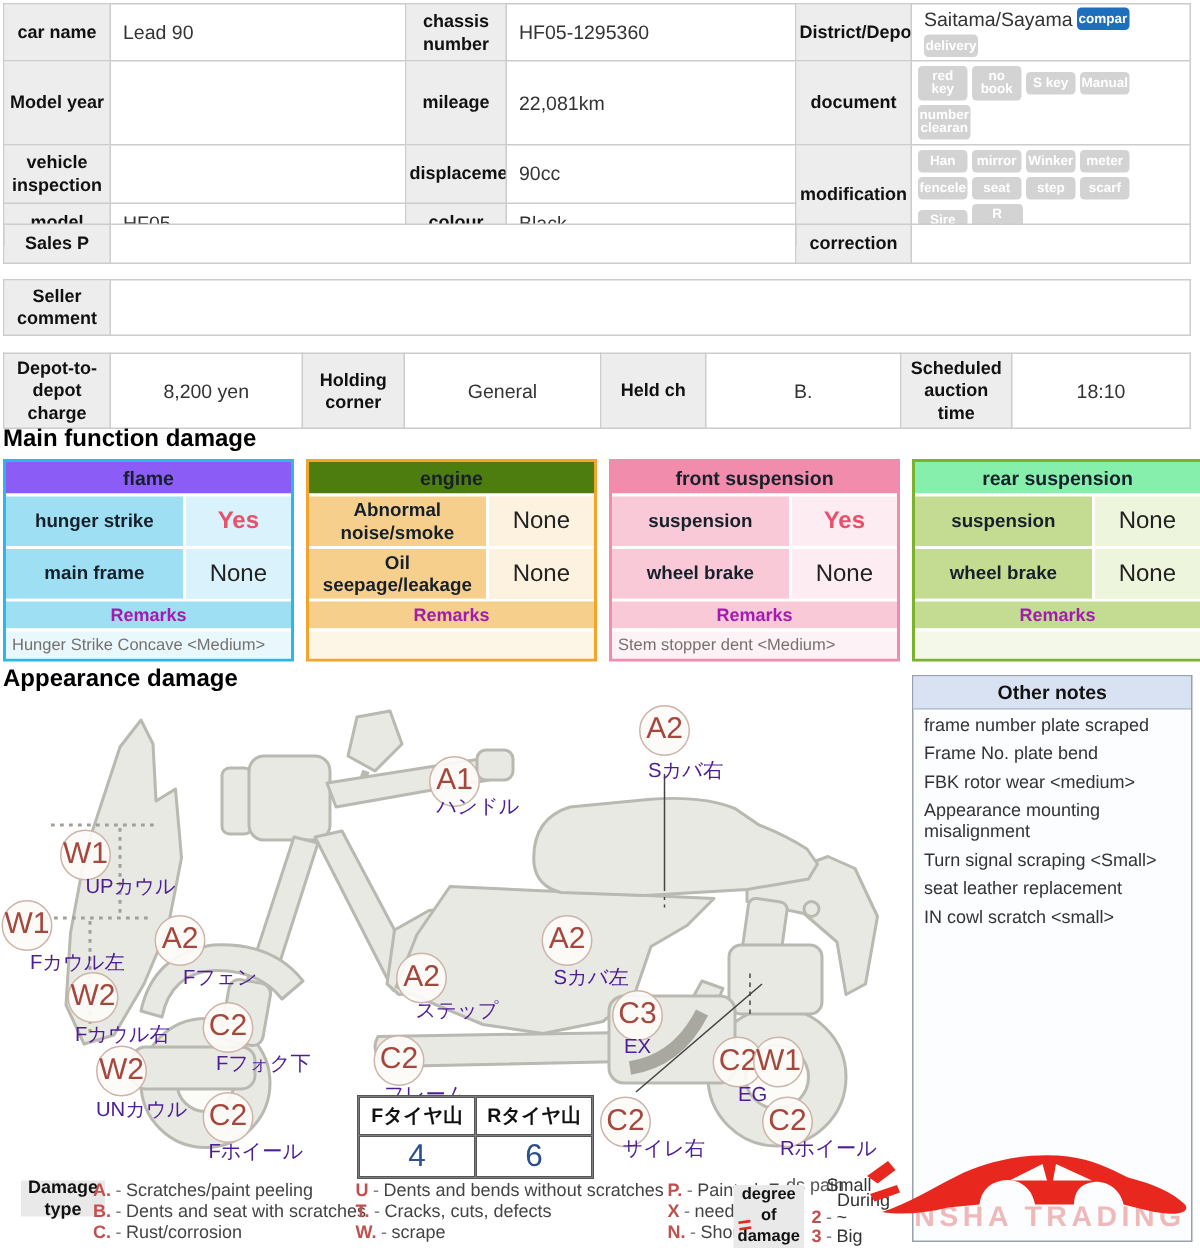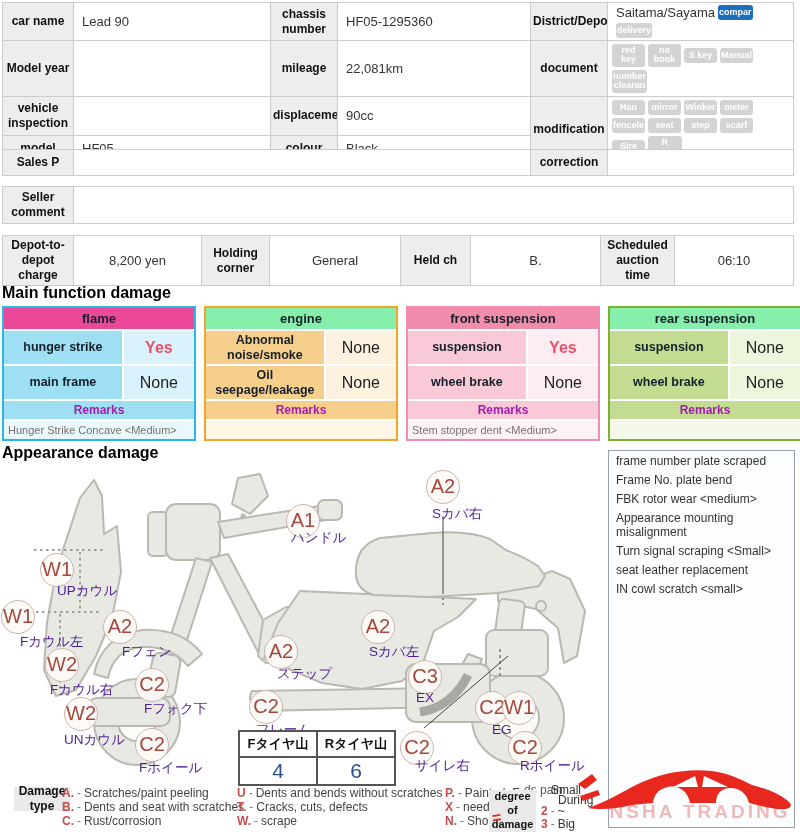--- a/index.html
+++ b/index.html
@@ -16,22 +16,22 @@
 .sec-title{position:absolute;font-size:16px;font-weight:bold;color:#000;white-space:nowrap}
 
 .dmg{position:absolute;top:306px;width:194px;border:2px solid}
 .dmg-h{font-weight:bold;font-size:13px;text-align:center;padding:3px 0;color:#16202a}
 .dmg-row{display:flex;border-top:2px solid #fff}
 .dl{flex:0 0 62%;display:flex;align-items:center;justify-content:center;text-align:center;font-weight:bold;font-size:12.5px;min-height:33px;line-height:1.15;color:#16202a;padding:2px}
 .dv{flex:1;display:flex;align-items:center;justify-content:center;font-size:16px;color:#222;border-left:2px solid #fff}
 .dv.alert{color:#e8506b;font-weight:bold}
 .dmg-rh{border-top:2px solid #fff;text-align:center;font-weight:bold;font-size:12px;padding:2px 0;color:#a21caf}
 .dmg-rc{border-top:2px solid #fff;font-size:11px;color:#76716d;padding:3px 4px;min-height:20px;white-space:nowrap}
-.t-flame{border-color:#2bb7e8}.t-flame .dmg-h{background:#ec4899}.t-flame .dl,.t-flame .dmg-rh{background:#9edff3}.t-flame .dv{background:#d9f2fb}.t-flame .dmg-rc{background:#e9f8fd}
-.t-engine{border-color:#f2a52b}.t-engine .dmg-h{background:#86efac}.t-engine .dl,.t-engine .dmg-rh{background:#f6cf8d}.t-engine .dv{background:#fdf2df}.t-engine .dmg-rc{background:#fdf6e7}
+.t-flame{border-color:#2bb7e8}.t-flame .dmg-h{background:#8b5cf6}.t-flame .dl,.t-flame .dmg-rh{background:#9edff3}.t-flame .dv{background:#d9f2fb}.t-flame .dmg-rc{background:#e9f8fd}
+.t-engine{border-color:#f2a52b}.t-engine .dmg-h{background:#4d7c0f}.t-engine .dl,.t-engine .dmg-rh{background:#f6cf8d}.t-engine .dv{background:#fdf2df}.t-engine .dmg-rc{background:#fdf6e7}
 .t-front{border-color:#f28cad}.t-front .dmg-h{background:#f28cad}.t-front .dl,.t-front .dmg-rh{background:#f9c9d8}.t-front .dv{background:#fdedf3}.t-front .dmg-rc{background:#fdf3f7}
 .t-rear{border-color:#7cb12e}.t-rear .dmg-h{background:#86efac}.t-rear .dl,.t-rear .dmg-rh{background:#c3dc92}.t-rear .dv{background:#edf5dc}.t-rear .dmg-rc{background:#f3f8e8}
 
 #diagram{position:absolute;left:0;top:460px;width:608px;height:374px}
 .dmark{position:absolute;width:34px;height:34px;border-radius:50%;background:rgba(253,251,247,.93);border:1px solid #ccb4aa;color:#a5473d;font-size:20px;text-align:center;line-height:31px;z-index:3}
 .dcap{position:absolute;font-size:13.5px;color:#4c1d95;white-space:nowrap;z-index:3}
 #tire{position:absolute;left:238px;top:270px;z-index:4;display:grid;grid-template-columns:78px 78px;background:#fff;border:1px solid #555}
 .tcell{border:1px solid #555;text-align:center}
 .th{font-weight:bold;font-size:13px;padding:3px 0;color:#111}
 .tv{font-size:21px;color:#2d4f8e;padding:1px 0}
@@ -167,21 +167,21 @@
     </colgroup>
   <tbody>
       <tr style="height:36px">
     <td class="lbl">Depot-to-depot charge</td>
     <td class="val valc">8,200 yen</td>
     <td class="lbl">Holding corner</td>
     <td class="val valc">General</td>
     <td class="lbl">Held ch</td>
     <td class="val valc">B.</td>
     <td class="lbl">Scheduled auction time</td>
-    <td class="val valc">06:10</td>
+    <td class="val valc">18:10</td>
   </tr>
 </tbody>
   </table>
 
 <div class="sec-title" style="left:2px;top:284px">Main function damage</div>
 
 <div class="dmg t-flame" style="left:2px">
   <div class="dmg-h">flame</div>
   <div class="dmg-row">
       <div class="dl">hunger strike</div>
@@ -338,20 +338,21 @@
   
   <div id="tire">
     <div class="tcell th">Fタイヤ山</div>
     <div class="tcell th">Rタイヤ山</div>
     <div class="tcell tv">4</div>
     <div class="tcell tv">6</div>
   </div>
 </div>
 
 <div id="notes">
+  <div id="notes-h">Other notes</div>
   <div class="note">frame number plate scraped</div>
   <div class="note">Frame No. plate bend</div>
   <div class="note">FBK rotor wear &lt;medium&gt;</div>
   <div class="note">Appearance mounting misalignment</div>
   <div class="note">Turn signal scraping &lt;Small&gt;</div>
   <div class="note">seat leather replacement</div>
   <div class="note">IN cowl scratch &lt;small&gt;</div>
 </div>
 
 <div class="box-lbl" style="left:14px;top:787px;width:56px;height:24px;font-size:12px">Damage type</div>

